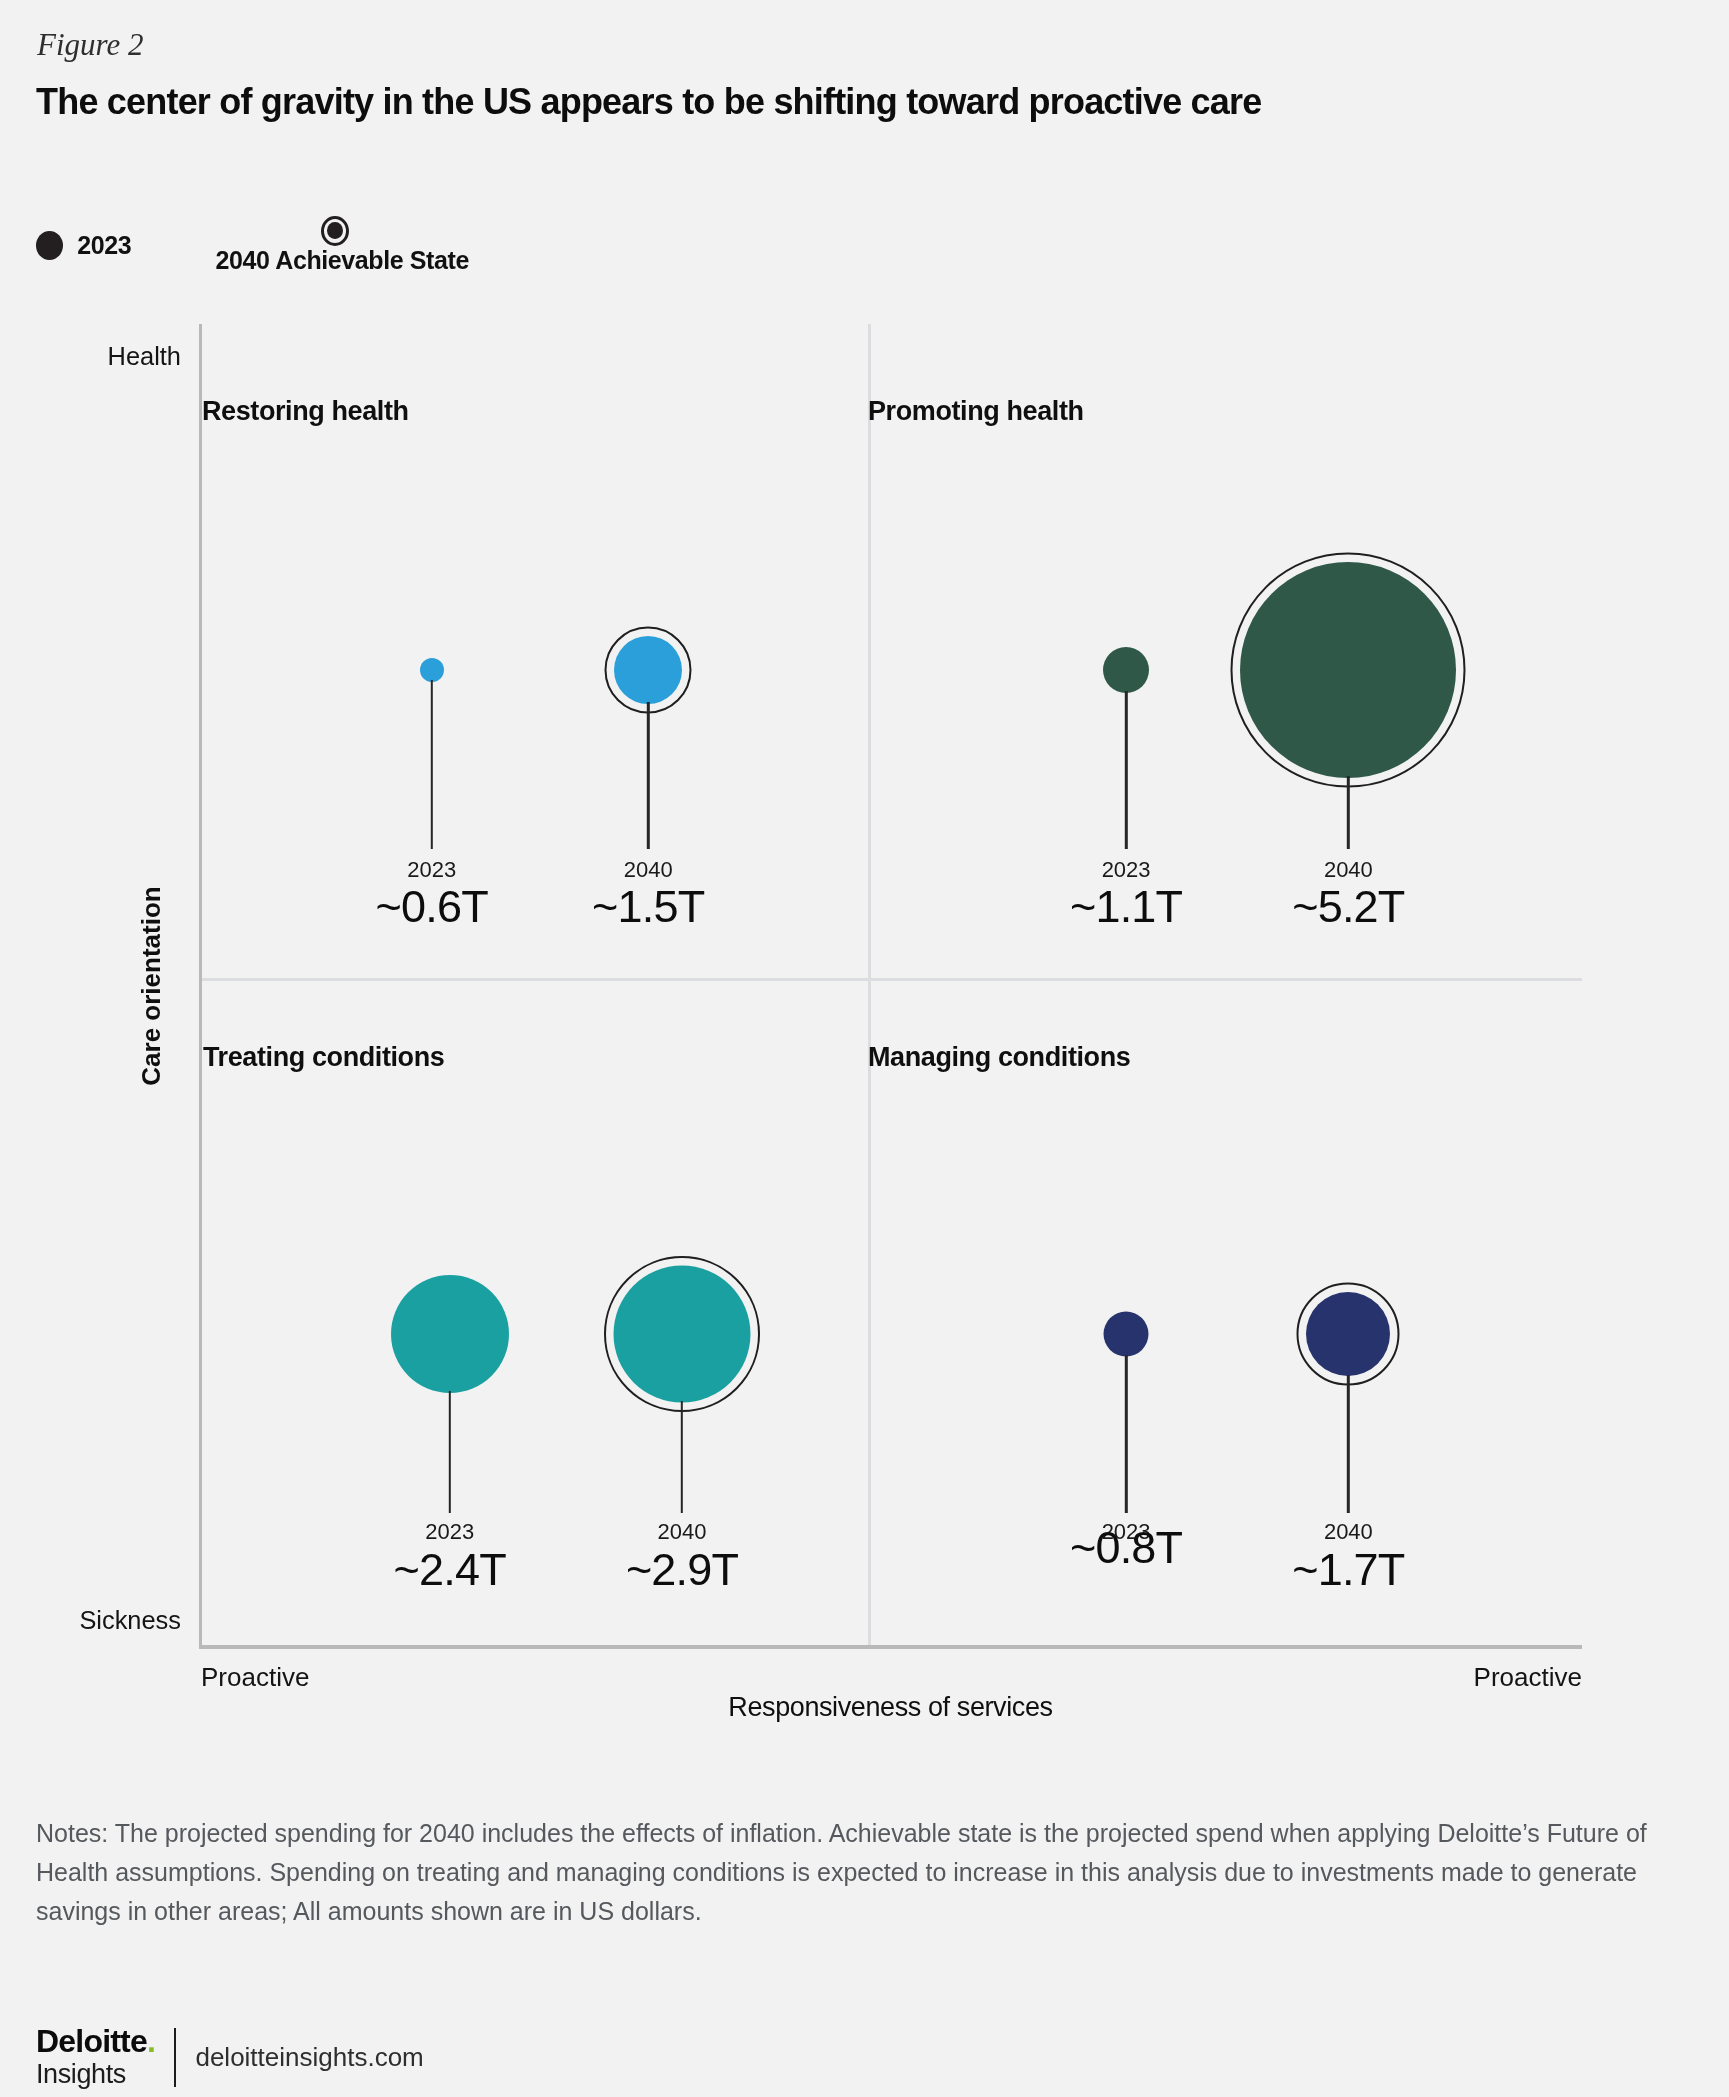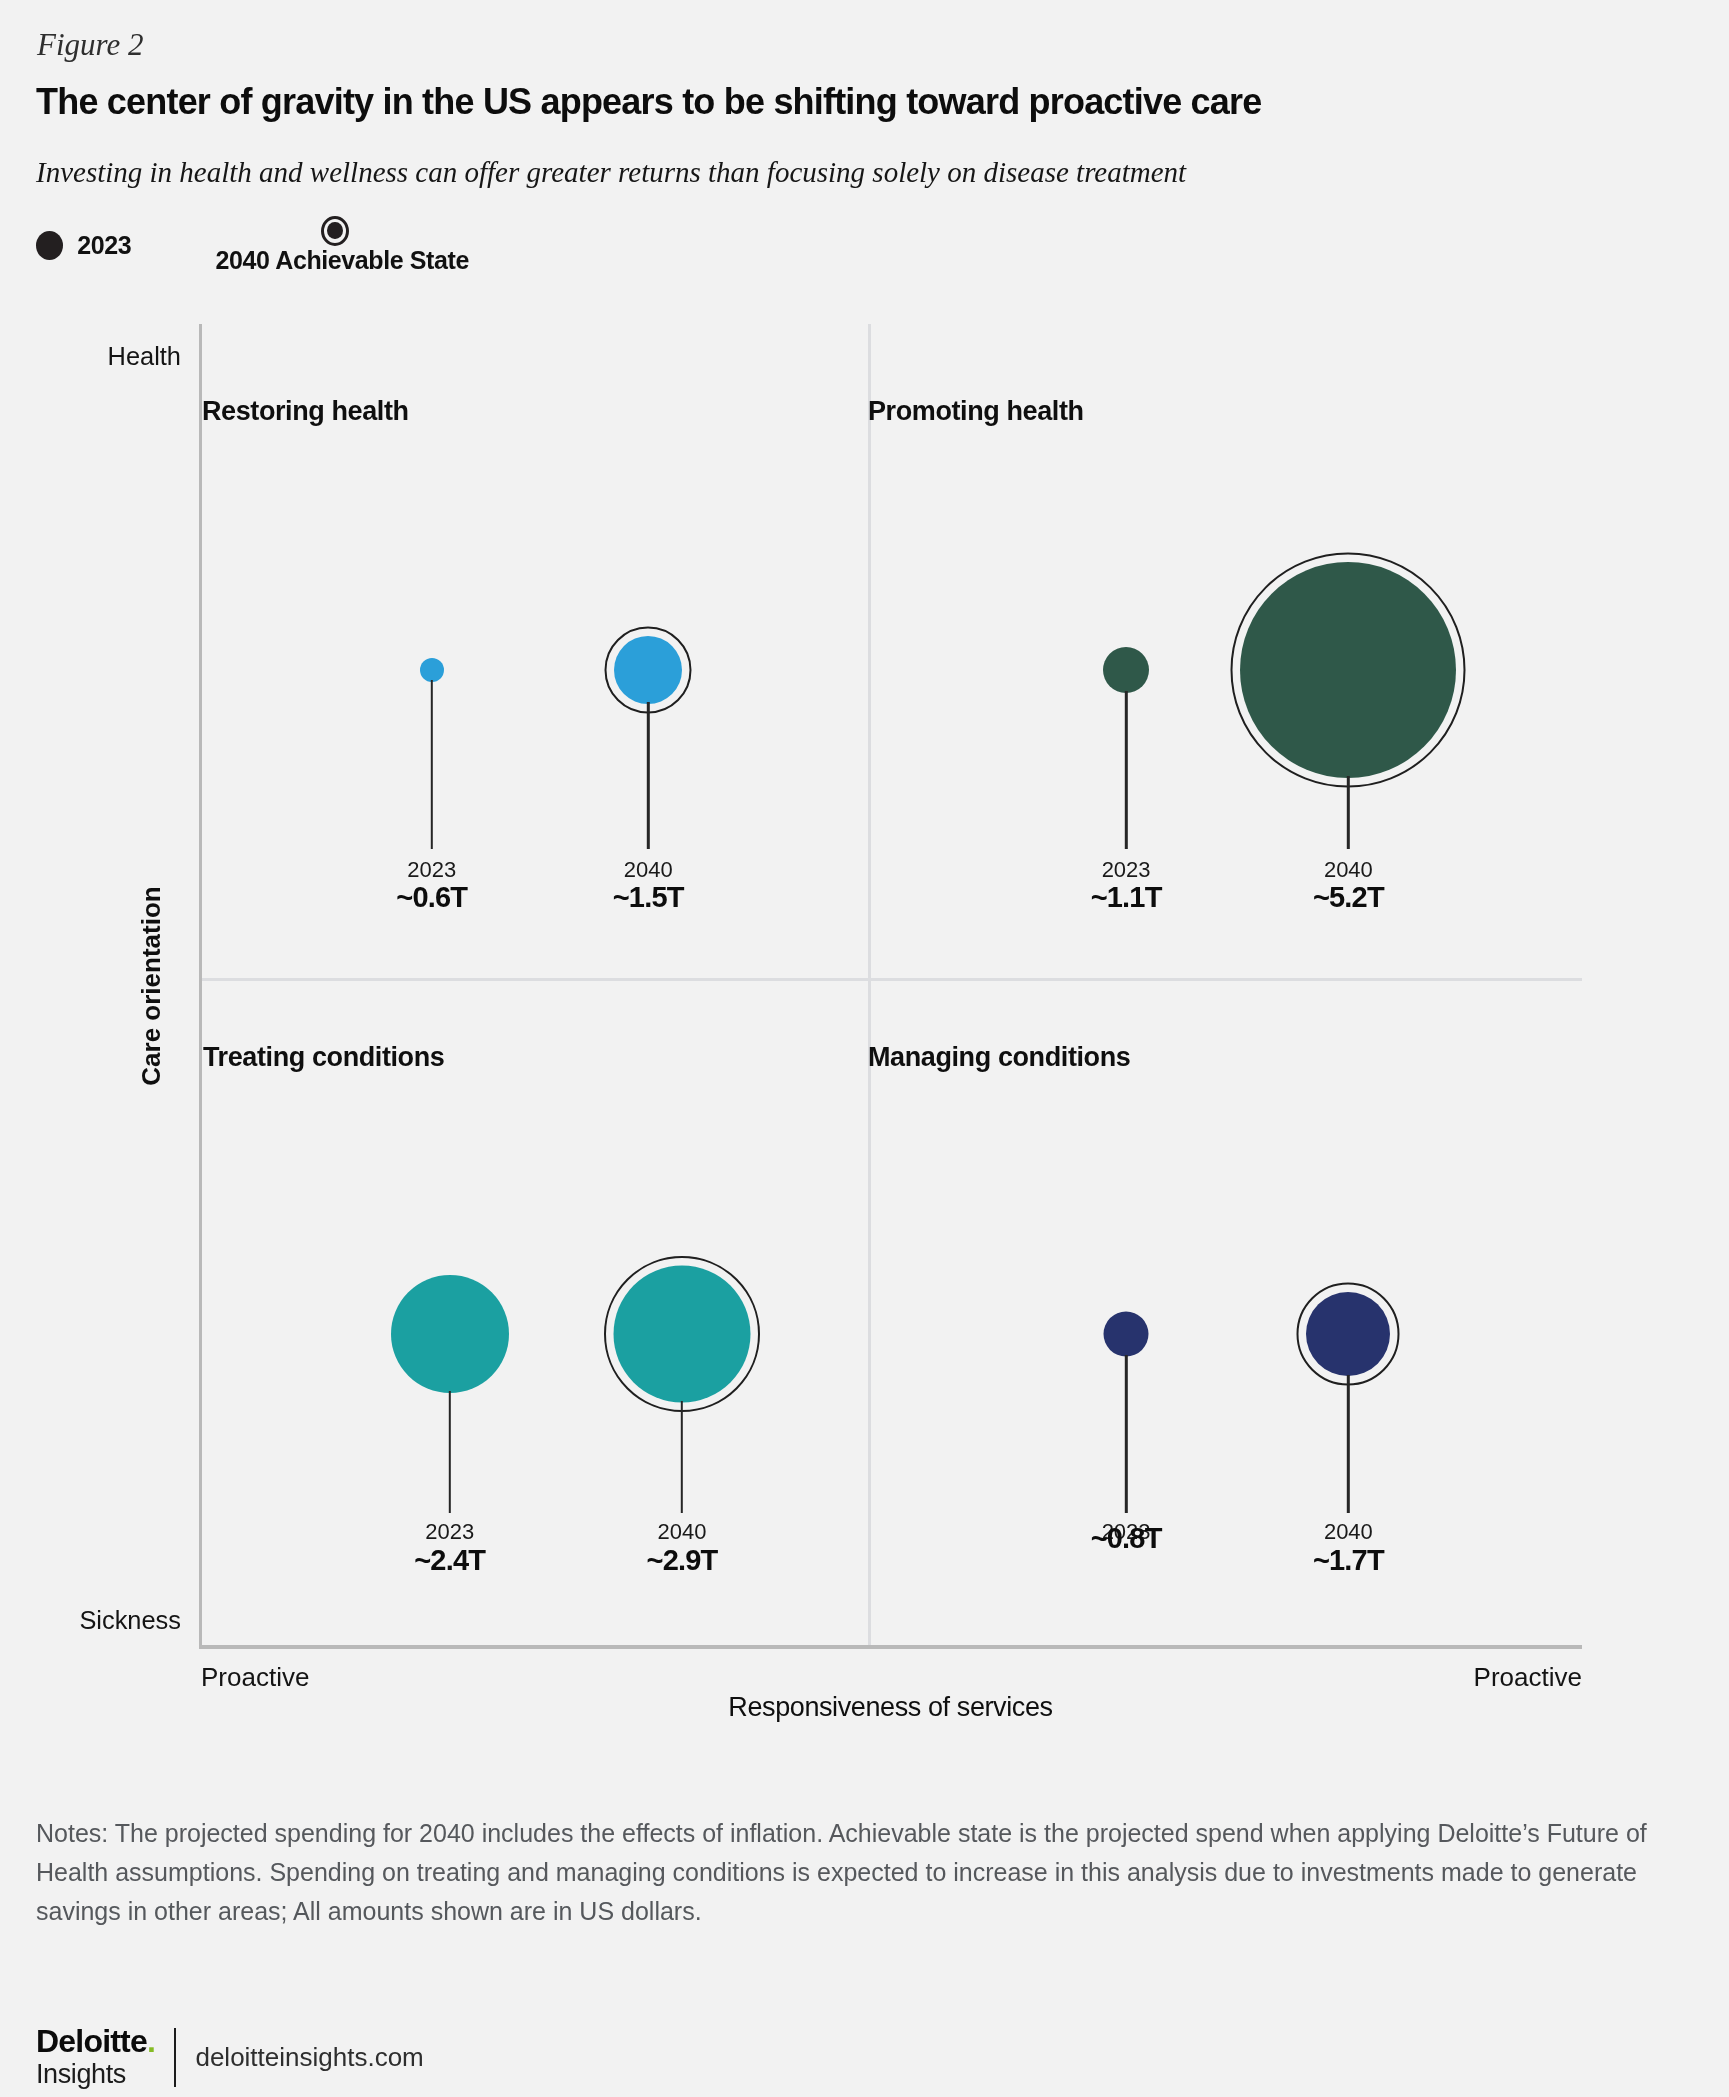--- a/index.html
+++ b/index.html
@@ -31,21 +31,21 @@
   .quad-title{position:absolute;left:0;width:100%;text-align:left;font-size:27px;
     font-weight:bold;letter-spacing:-0.4px;color:#0f0f0f;}
   .bubble{position:absolute;top:0;height:100%;width:0;}
   .circle{position:absolute;left:0;border-radius:50%;transform:translate(-50%,-50%);z-index:2;}
   .ring{position:absolute;left:0;border-radius:50%;transform:translate(-50%,-50%);
     border:2.4px solid #1f1f1f;background:transparent;box-sizing:border-box;z-index:3;}
   .stem{position:absolute;left:0;width:2.4px;transform:translateX(-50%);background:#262626;z-index:4;}
   .year{position:absolute;left:0;transform:translateX(-50%);white-space:nowrap;
     font-size:22px;color:#1a1a1a;}
   .val{position:absolute;left:0;transform:translateX(-50%);white-space:nowrap;
-    font-size:29px;font-weight:bold;letter-spacing:-0.8px;color:#0d0d0d;}
+    font-size:45px;font-weight:normal;letter-spacing:-0.8px;color:#0d0d0d;}
   
   .y-end{position:absolute;left:46px;width:135px;text-align:right;font-size:25.4px;color:#141414;}
   .y-title{position:absolute;left:151px;top:986px;transform:translate(-50%,-50%) rotate(-90deg);
     font-size:26px;font-weight:bold;white-space:nowrap;color:#0f0f0f;}
   .x-end{position:absolute;top:1662px;font-size:26px;color:#141414;}
   .x-title{position:absolute;left:199px;top:1692px;width:1383px;text-align:center;
     font-size:27px;font-weight:normal;letter-spacing:-0.4px;color:#0f0f0f;}
   
   .notes{position:absolute;left:36px;top:1814px;width:1662px;font-size:25px;
     line-height:1.55;color:#55585c;}
@@ -58,21 +58,20 @@
   .brand-bar{width:2.4px;height:59px;background:#1c1c1c;margin:0 19px;}
   .site{font-size:26px;color:#2e2e2e;}
 </style>
 </head>
 <body>
 
 <div class="canvas">
 
   <div class="figure-label">Figure 2</div>
   <div class="chart-title">The center of gravity in the US appears to be shifting toward proactive care</div>
-  <div class="chart-subtitle">Investing in health and wellness can offer greater returns than focusing solely on disease treatment</div>
 
   <div class="legend">
     <div class="legend-item">
       <span class="lg-dot"></span>
       <span class="legend-label">2023</span>
     </div>
     <div class="legend-item">
       <span class="lg-ring">
           <span class="inner"></span>
         </span>

